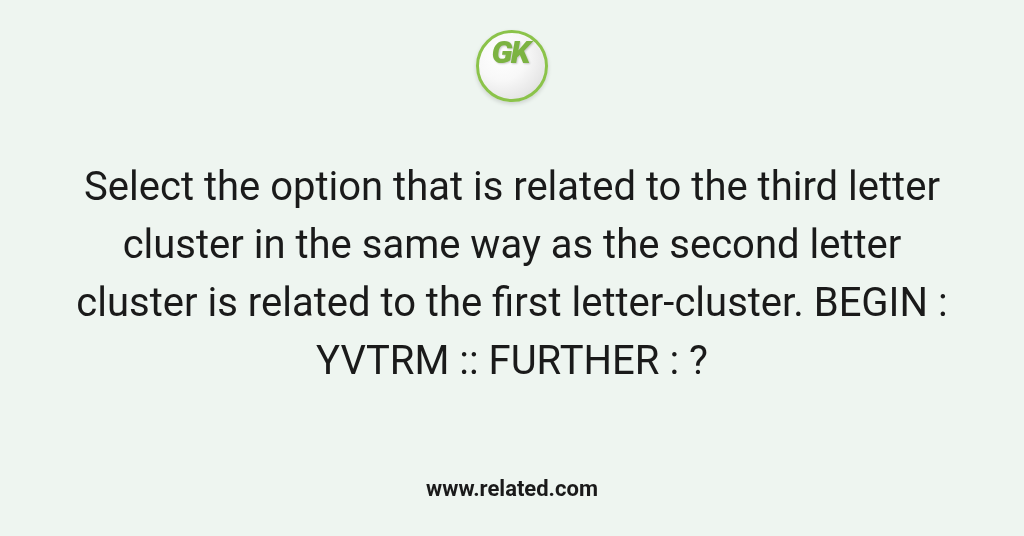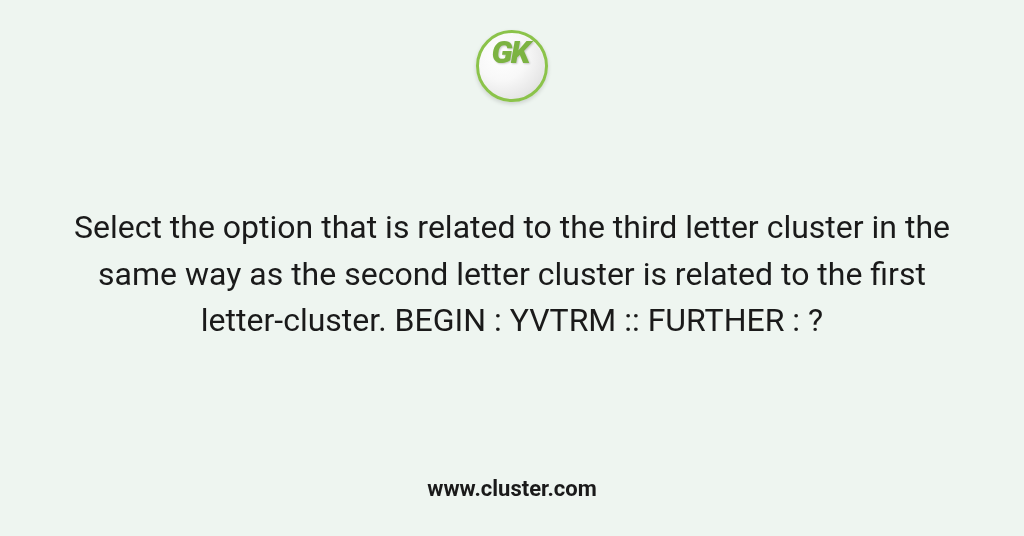--- a/index.html
+++ b/index.html
@@ -37,21 +37,21 @@
       font-size: 32px;
       font-weight: 900;
       font-style: italic;
       color: #7cb342;
       text-shadow: 1px 1px 2px rgba(0,0,0,0.2);
       letter-spacing: -2px;
       transform: translateX(-2px);
     }
     .question-text {
       text-align: center;
-      font-size: 32px;
+      font-size: 40px;
       font-weight: 400;
       color: #1a1a1a;
       line-height: 1.45;
       max-width: 960px;
       padding: 0 30px;
       margin-top: -30px;
     }
     .footer-url {
       font-size: 22px;
       font-weight: 700;
@@ -63,13 +63,13 @@
 <body>
 
 <div class="logo-container">
   <div class="logo">
     <span class="logo-text">GK</span>
   </div>
 </div>
 
 <div class="question-text">Select the option that is related to the third letter cluster in the same way as the second letter cluster is related to the first letter-cluster. BEGIN : YVTRM :: FURTHER : ?</div>
 
-<div class="footer-url">www.cluster.com</div>
+<div class="footer-url">www.related.com</div>
 
 </body></html>

